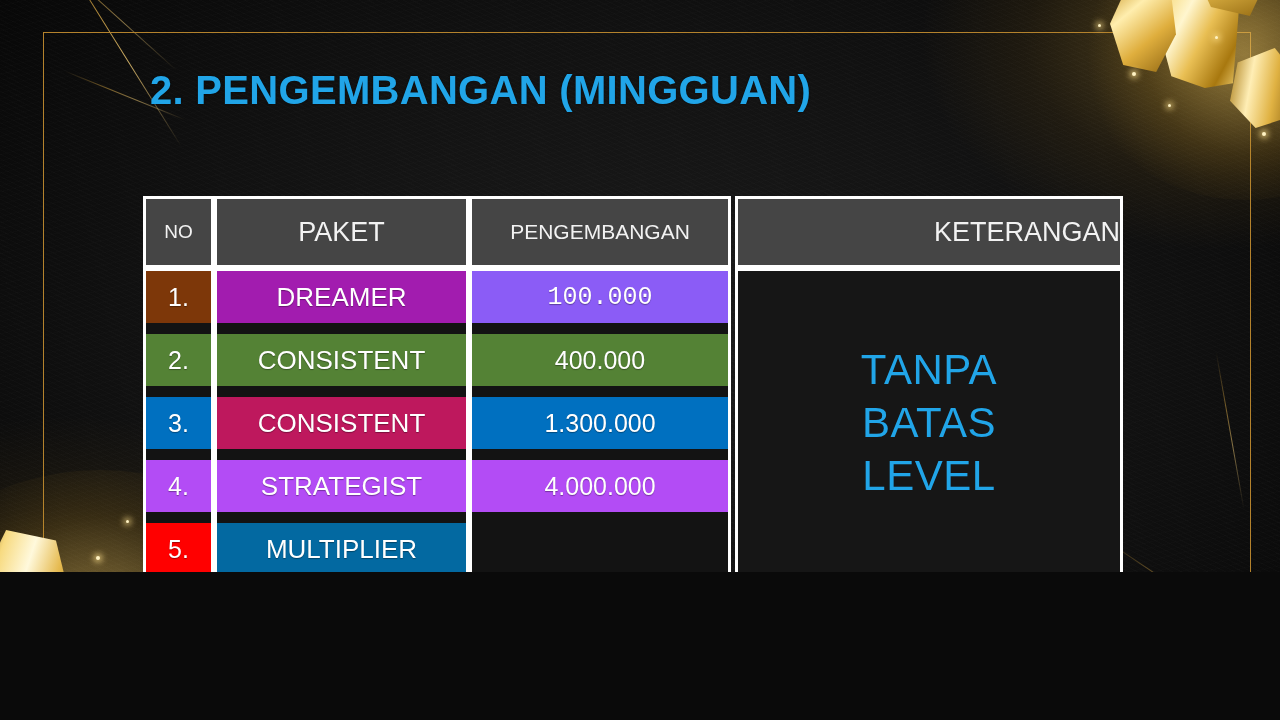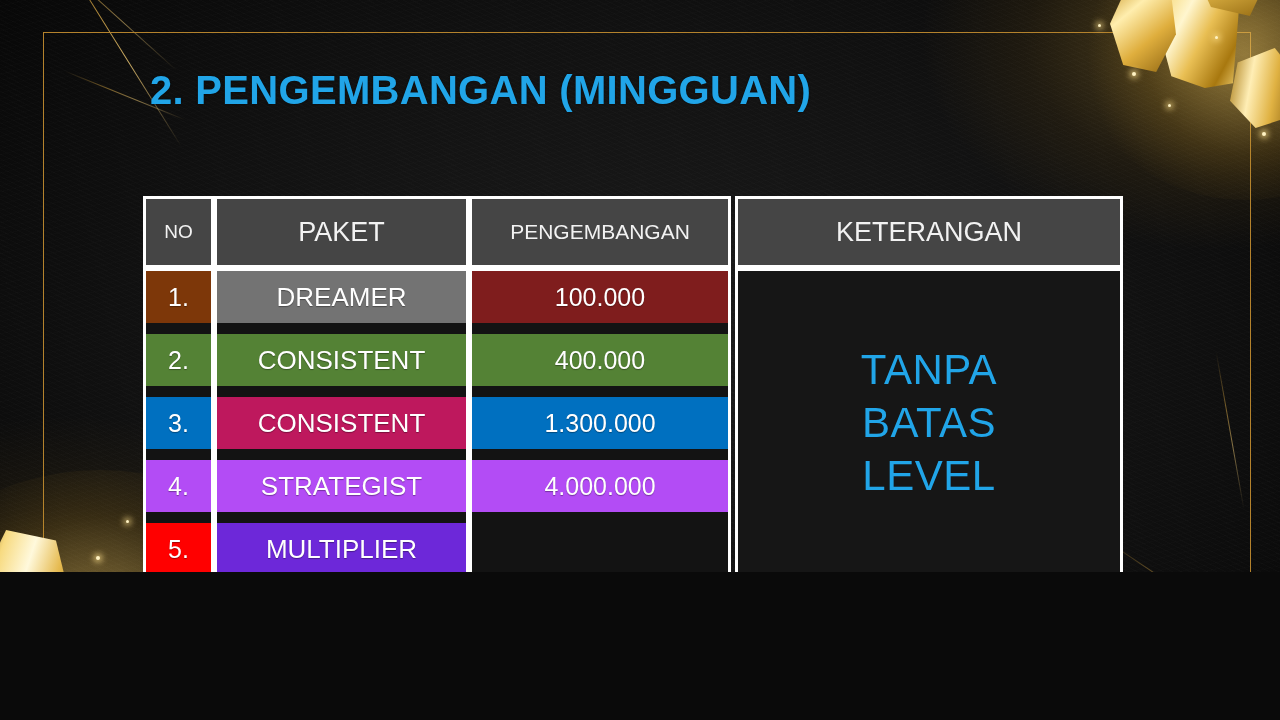--- a/index.html
+++ b/index.html
@@ -187,50 +187,50 @@
     <div class="hdr-row">
       <div class="hdr" id="h-no" style="background: rgb(69, 69, 69); border-color: rgb(255, 255, 255);">
         <span>NO</span>
       </div>
       <div class="hdr" id="h-pak" style="background: rgb(69, 69, 69); border-color: rgb(255, 255, 255);">
         <span>PAKET</span>
       </div>
       <div class="hdr" id="h-pen" style="background: rgb(69, 69, 69); border-color: rgb(255, 255, 255);">
         <span>PENGEMBANGAN</span>
       </div>
-      <div class="hdr" id="h-ket" style="background: rgb(69, 69, 69); border-color: rgb(255, 255, 255);">
+      <div class="hdr" id="h-ket" style="background: rgb(69, 69, 69); border-color: rgb(255, 255, 255); justify-content: flex-end;">
         <span>KETERANGAN</span>
       </div>
     </div>
 
     <div class="body-wrap">
 
       <div class="colbox" id="c-no" style="border-color: rgb(255, 255, 255);">
         <div class="cellstack">
           <div class="cell r0 no-cell" style="background: rgb(125, 55, 9);">1.</div>
           <div class="cell r1 no-cell" style="background: rgb(84, 130, 53);">2.</div>
           <div class="cell r2 no-cell" style="background: rgb(0, 112, 192);">3.</div>
           <div class="cell r3 no-cell" style="background: rgb(179, 76, 245);">4.</div>
           <div class="cell r4 no-cell" style="background: rgb(255, 0, 0);">5.</div>
         </div>
       </div>
 
       <div class="colbox" id="c-pak" style="border-color: rgb(255, 255, 255);">
         <div class="cellstack">
-          <div class="cell r0 pak-cell" style="background: #737373;">DREAMER</div>
+          <div class="cell r0 pak-cell" style="background: #a21caf;">DREAMER</div>
           <div class="cell r1 pak-cell" style="background: rgb(84, 130, 53);">CONSISTENT</div>
           <div class="cell r2 pak-cell" style="background: #be185d;">CONSISTENT</div>
           <div class="cell r3 pak-cell" style="background: rgb(179, 76, 245);">STRATEGIST</div>
-          <div class="cell r4 pak-cell" style="background: #6d28d9;">MULTIPLIER</div>
+          <div class="cell r4 pak-cell" style="background: #0369a1;">MULTIPLIER</div>
         </div>
       </div>
 
       <div class="colbox" id="c-pen" style="border-color: rgb(255, 255, 255);">
         <div class="cellstack">
-          <div class="cell r0 pen-cell" style="background: #7f1d1d;">100.000</div>
+          <div class="cell r0 pen-cell" style="background: #8b5cf6; font-family: Liberation Mono, monospace;">100.000</div>
           <div class="cell r1 pen-cell" style="background: rgb(84, 130, 53);">400.000</div>
           <div class="cell r2 pen-cell" style="background: rgb(0, 112, 192);">1.300.000</div>
           <div class="cell r3 pen-cell" style="background: rgb(179, 76, 245);">4.000.000</div>
         </div>
       </div>
 
       <div class="colbox" id="c-ket" style="background: rgb(22, 22, 22); border-color: rgb(255, 255, 255);">
         <div id="ket-text" style="color: rgb(33, 165, 232);">
           <span class="kl">TANPA</span>
           <span class="kl">BATAS</span>

